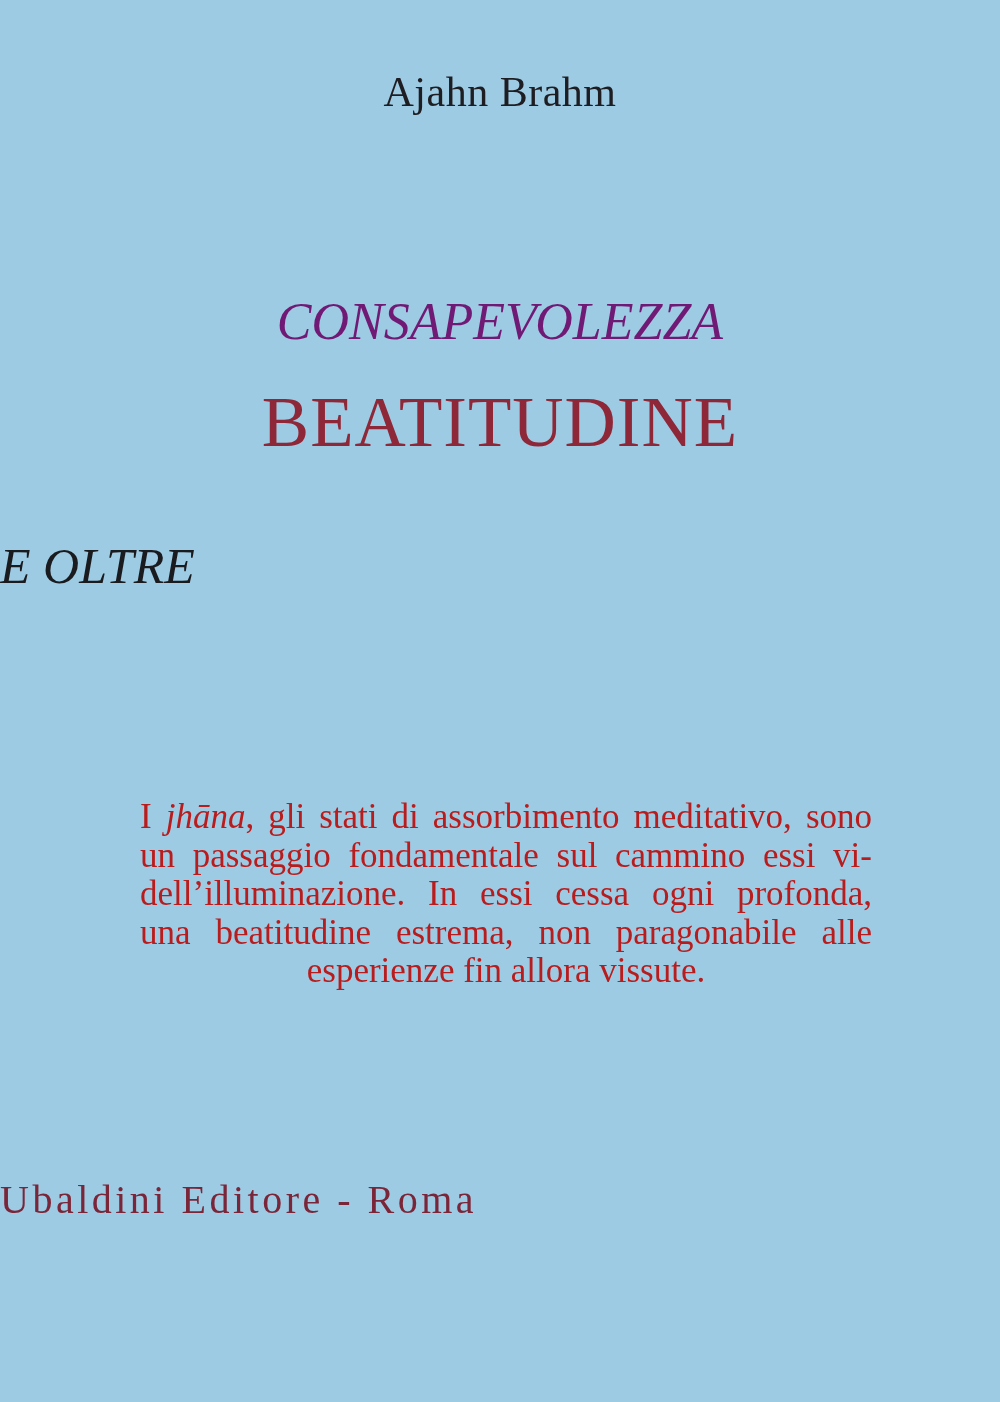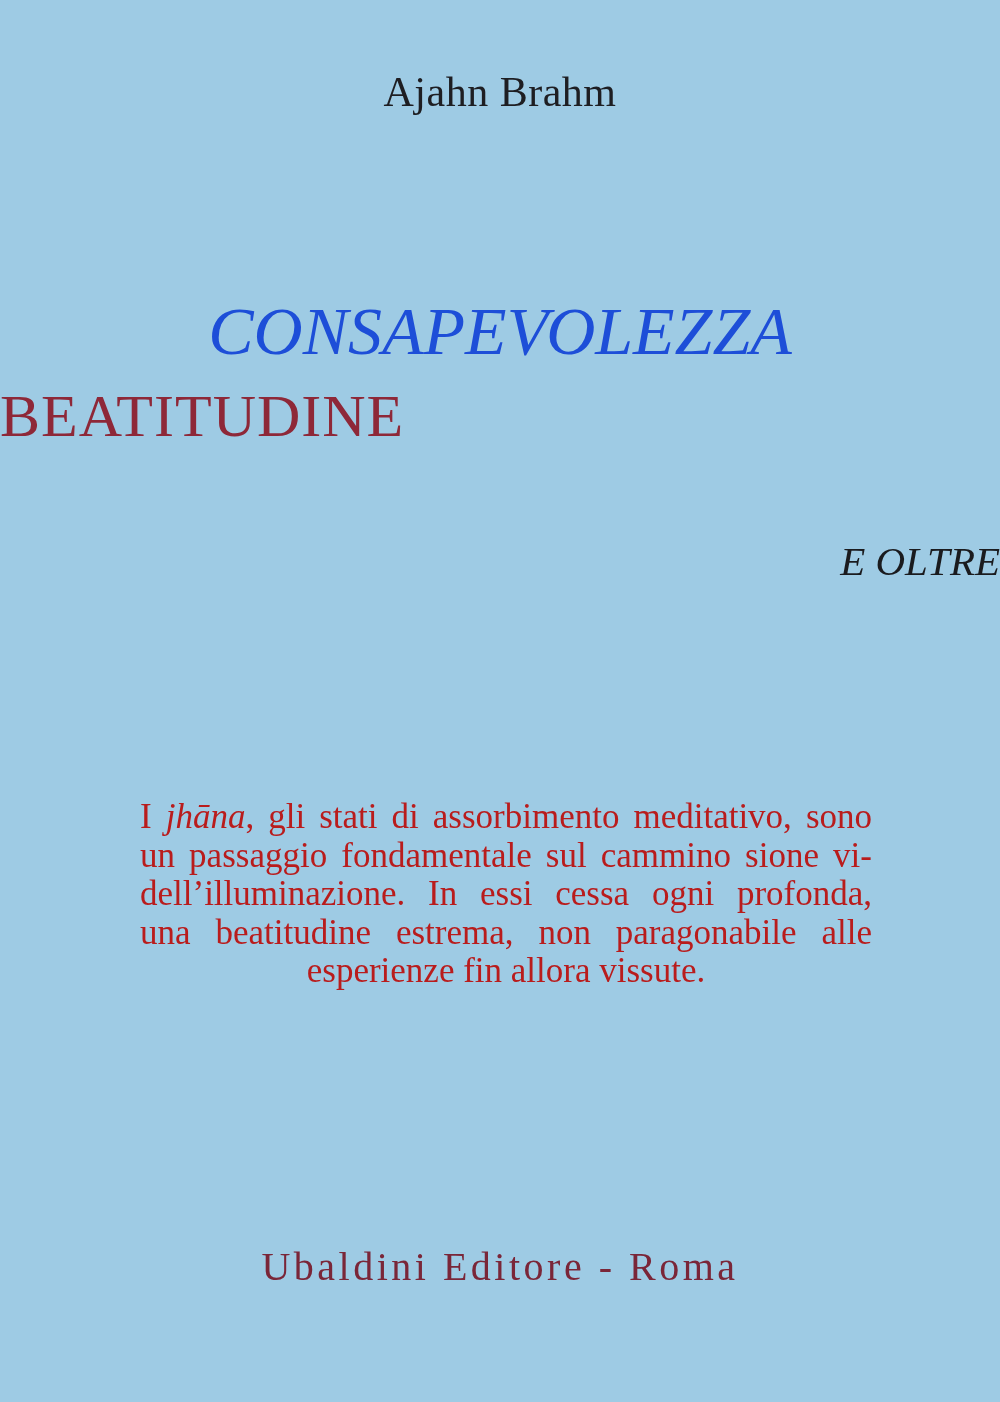--- a/index.html
+++ b/index.html
@@ -31,42 +31,42 @@
       letter-spacing: 0.5px;
       color: #1e1e22;
     }
     .title-line1 {
       position: absolute;
       top: 292px;
       left: 0; right: 0;
       text-align: center;
       font-family: "Liberation Serif", serif;
       font-style: italic;
-      font-size: 68px;
-      color: #1d4ed8;
+      font-size: 52px;
+      color: #701a75;
       letter-spacing: 0px;
     }
     .title-line2 {
       position: absolute;
       top: 382px;
       left: 0; right: 0;
-      text-align: left;
+      text-align: center;
       font-family: "Liberation Serif", serif;
-      font-size: 60px;
+      font-size: 71px;
       color: #8e2838;
       letter-spacing: 1px;
     }
     .title-line3 {
       position: absolute;
       top: 537px;
       left: 0; right: 0;
-      text-align: right;
+      text-align: left;
       font-family: "Liberation Serif", serif;
       font-style: italic;
-      font-size: 41px;
+      font-size: 50px;
       color: #1a1b1e;
     }
     .blurb {
       position: absolute;
       top: 798px;
       left: 140px;
       width: 732px;
       font-family: "Liberation Serif", serif;
       font-size: 35px;
       line-height: 38.5px;
@@ -82,43 +82,43 @@
     }
     .blurb .line.last {
       text-align: center;
       text-align-last: center;
     }
     .blurb em {
       font-style: italic;
     }
     .publisher {
       position: absolute;
-      top: 1243px;
+      top: 1176px;
       left: 0; right: 0;
-      text-align: center;
+      text-align: left;
       font-family: "Liberation Serif", serif;
       font-size: 40px;
       letter-spacing: 3.5px;
       color: #7a2638;
     }
   </style>
 </head>
 <body>
 
 <div class="cover">
 
   <div class="author">Ajahn Brahm</div>
 
   <div class="title-line1">CONSAPEVOLEZZA</div>
   <div class="title-line2">BEATITUDINE</div>
   <div class="title-line3">E OLTRE</div>
 
   <div class="blurb">
     <span class="line"><span>I </span><em>jhāna</em><span>, gli stati di assorbimento meditativo, sono</span></span>
-    <span class="line">un passaggio fondamentale sul cammino sione vi-</span>
+    <span class="line">un passaggio fondamentale sul cammino essi vi-</span>
     <span class="line">dell’illuminazione. In essi cessa ogni profonda,</span>
     <span class="line">una beatitudine estrema, non paragonabile alle</span>
     <span class="line last">esperienze fin allora vissute.</span>
   </div>
 
   <div class="publisher">Ubaldini Editore - Roma</div>
 
 </div>
 
 </body></html>

